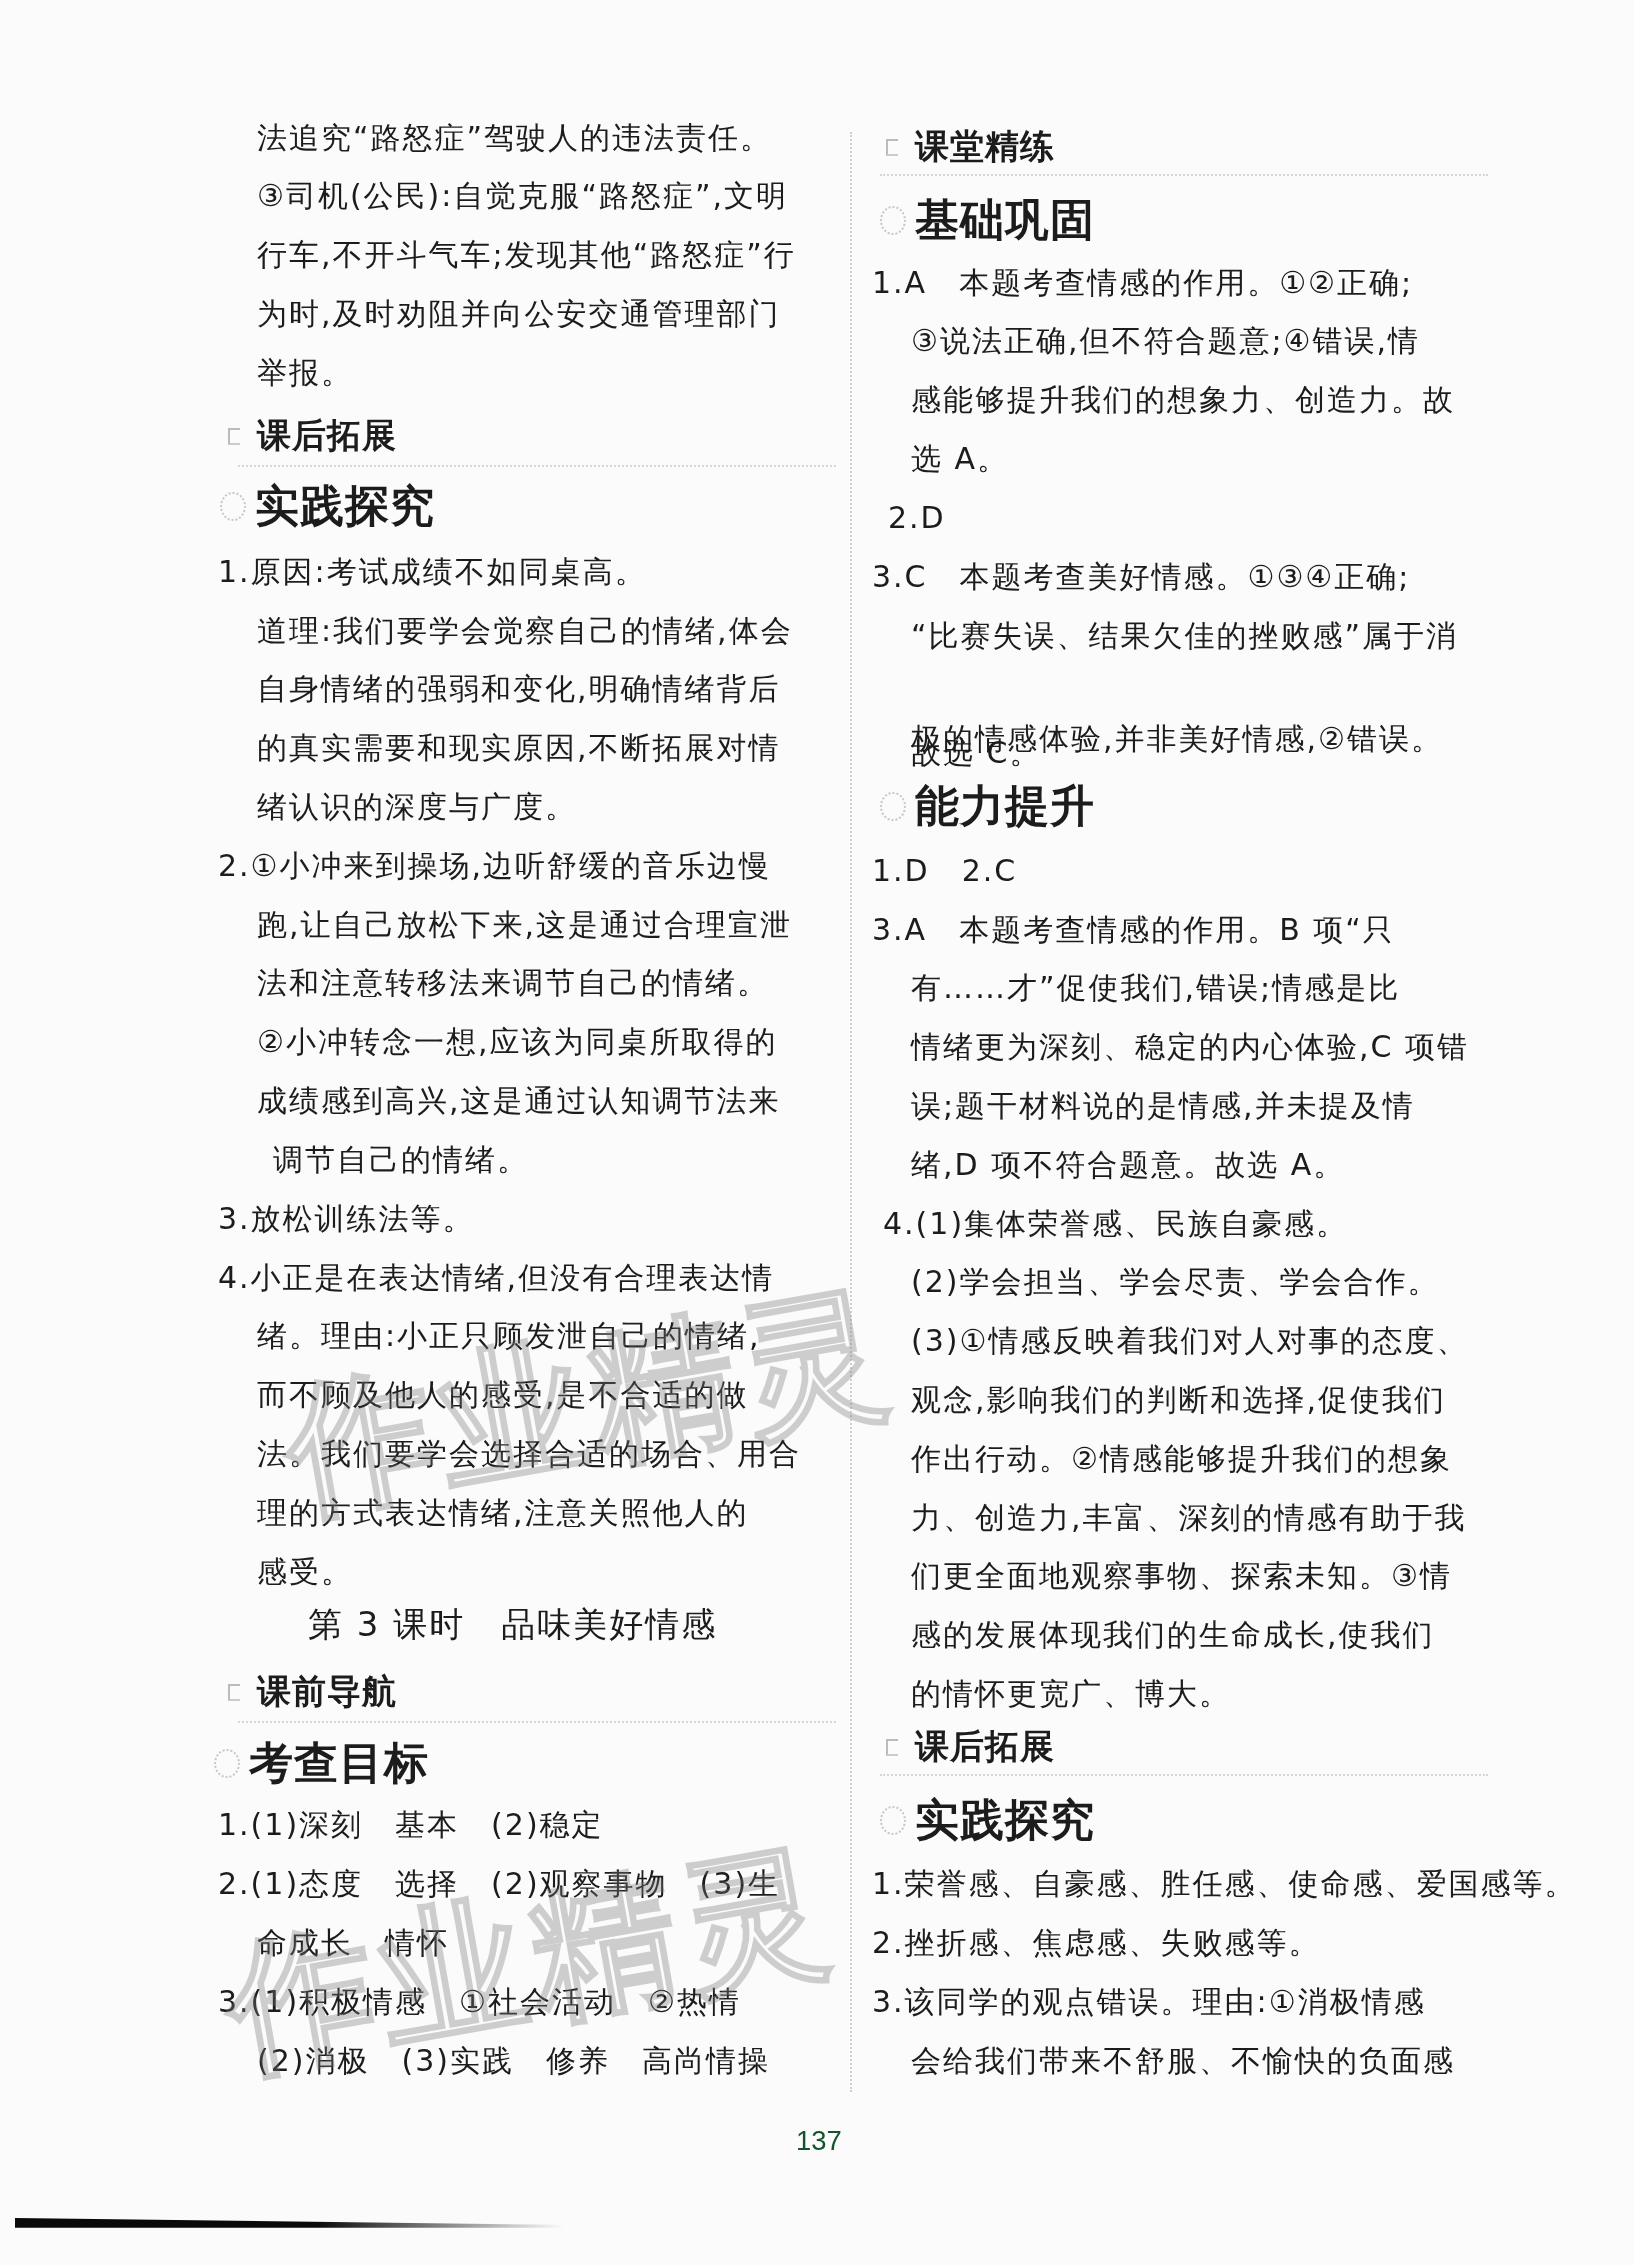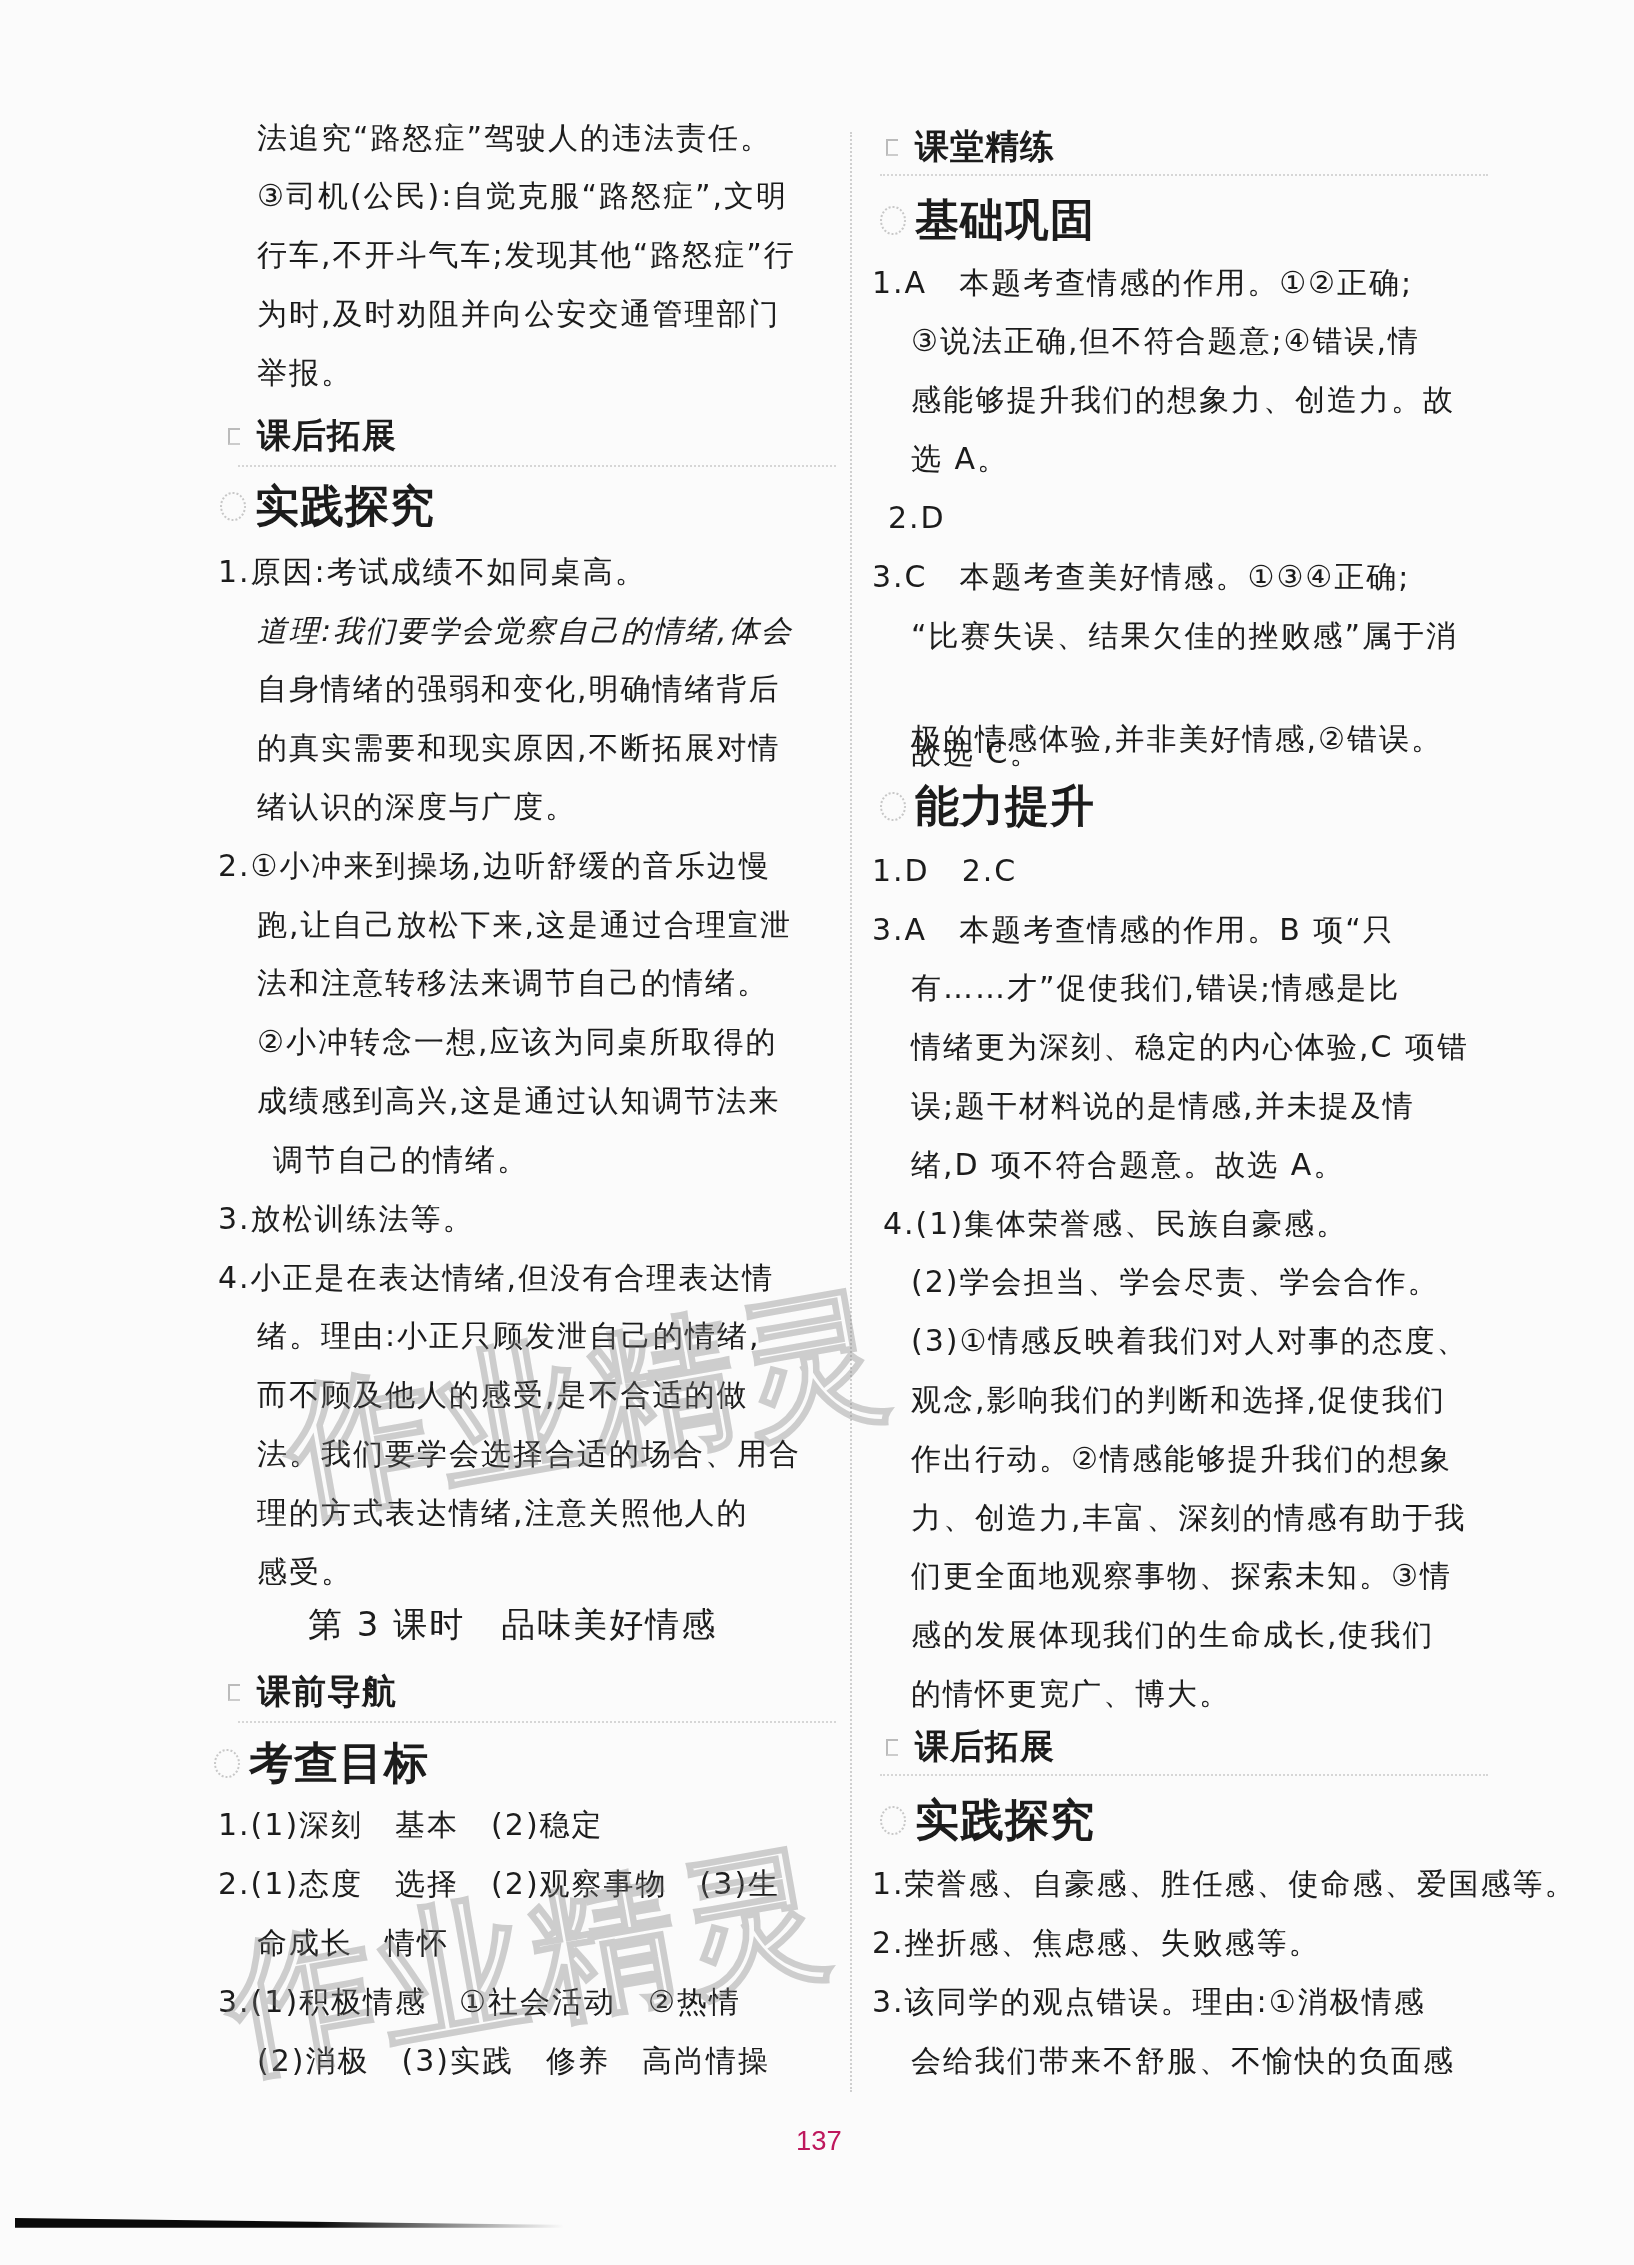--- a/index.html
+++ b/index.html
@@ -57,21 +57,21 @@
     font-weight: normal;
     line-height: 43px;
     white-space: nowrap;
     letter-spacing: 2px;
   }
   .page-number {
     position: absolute;
     left: 796px; top: 2125px;
     font-size: 27.4px;
     font-family: "Liberation Sans", sans-serif;
-    color: #be185d;
+    color: #14532d;
   }
   .bottom-bar {
     position: absolute;
     left: 14.7px; top: 2218px;
     width: 549px; height: 9.8px;
     background: linear-gradient(to right, #0a0a0a 0%, #0a0a0a 55%, rgba(10,10,10,0.0) 100%);
     clip-path: polygon(0 0, 100% 70%, 100% 100%, 0 100%);
   }
   .watermark {
     position: absolute;
@@ -101,21 +101,21 @@
       <span class="ic ic-flag"></span>
       <span>课后拓展</span>
     </div>
     <div class="rule" style="left:19.6px; top:465px; width:598px;"></div>
     <div class="heading" style="left:37px; top:484px;">
       <span class="ic ic-drop"></span>
       <span>实践探究</span>
     </div>
 
     <div class="line" style="left:0px; top:552px;">1.原因:考试成绩不如同桌高。</div>
-    <div class="line" style="left:39px; top:611px;font-style:italic;">道理:我们要学会觉察自己的情绪,体会</div>
+    <div class="line" style="left:39px; top:611px;">道理:我们要学会觉察自己的情绪,体会</div>
     <div class="line" style="left:39px; top:669px;">自身情绪的强弱和变化,明确情绪背后</div>
     <div class="line" style="left:39px; top:728px;">的真实需要和现实原因,不断拓展对情</div>
     <div class="line" style="left:39px; top:787px;">绪认识的深度与广度。</div>
     <div class="line" style="left:0px; top:846px;">2.①小冲来到操场,边听舒缓的音乐边慢</div>
     <div class="line" style="left:39px; top:905px;">跑,让自己放松下来,这是通过合理宣泄</div>
     <div class="line" style="left:39px; top:963px;">法和注意转移法来调节自己的情绪。</div>
     <div class="line" style="left:39px; top:1022px;">②小冲转念一想,应该为同桌所取得的</div>
     <div class="line" style="left:39px; top:1081px;">成绩感到高兴,这是通过认知调节法来</div>
     <div class="line" style="left:55px; top:1140px;">调节自己的情绪。</div>
     <div class="line" style="left:0px; top:1199px;">3.放松训练法等。</div>

